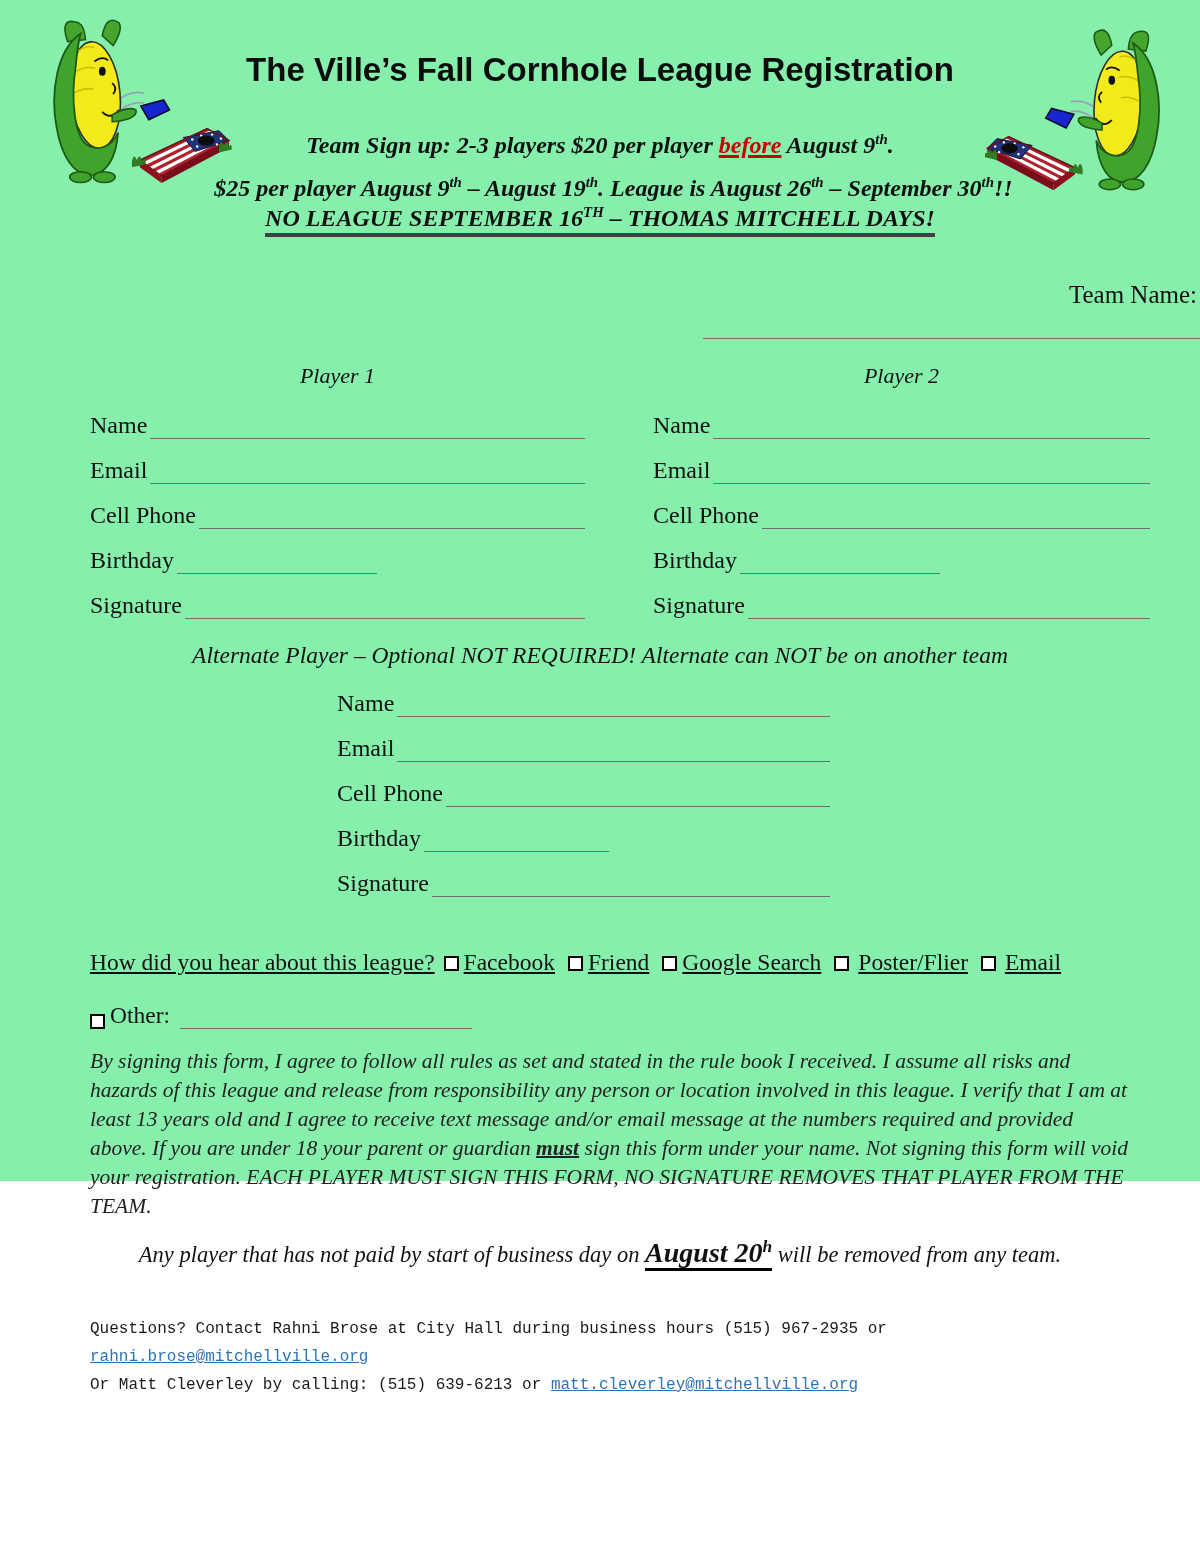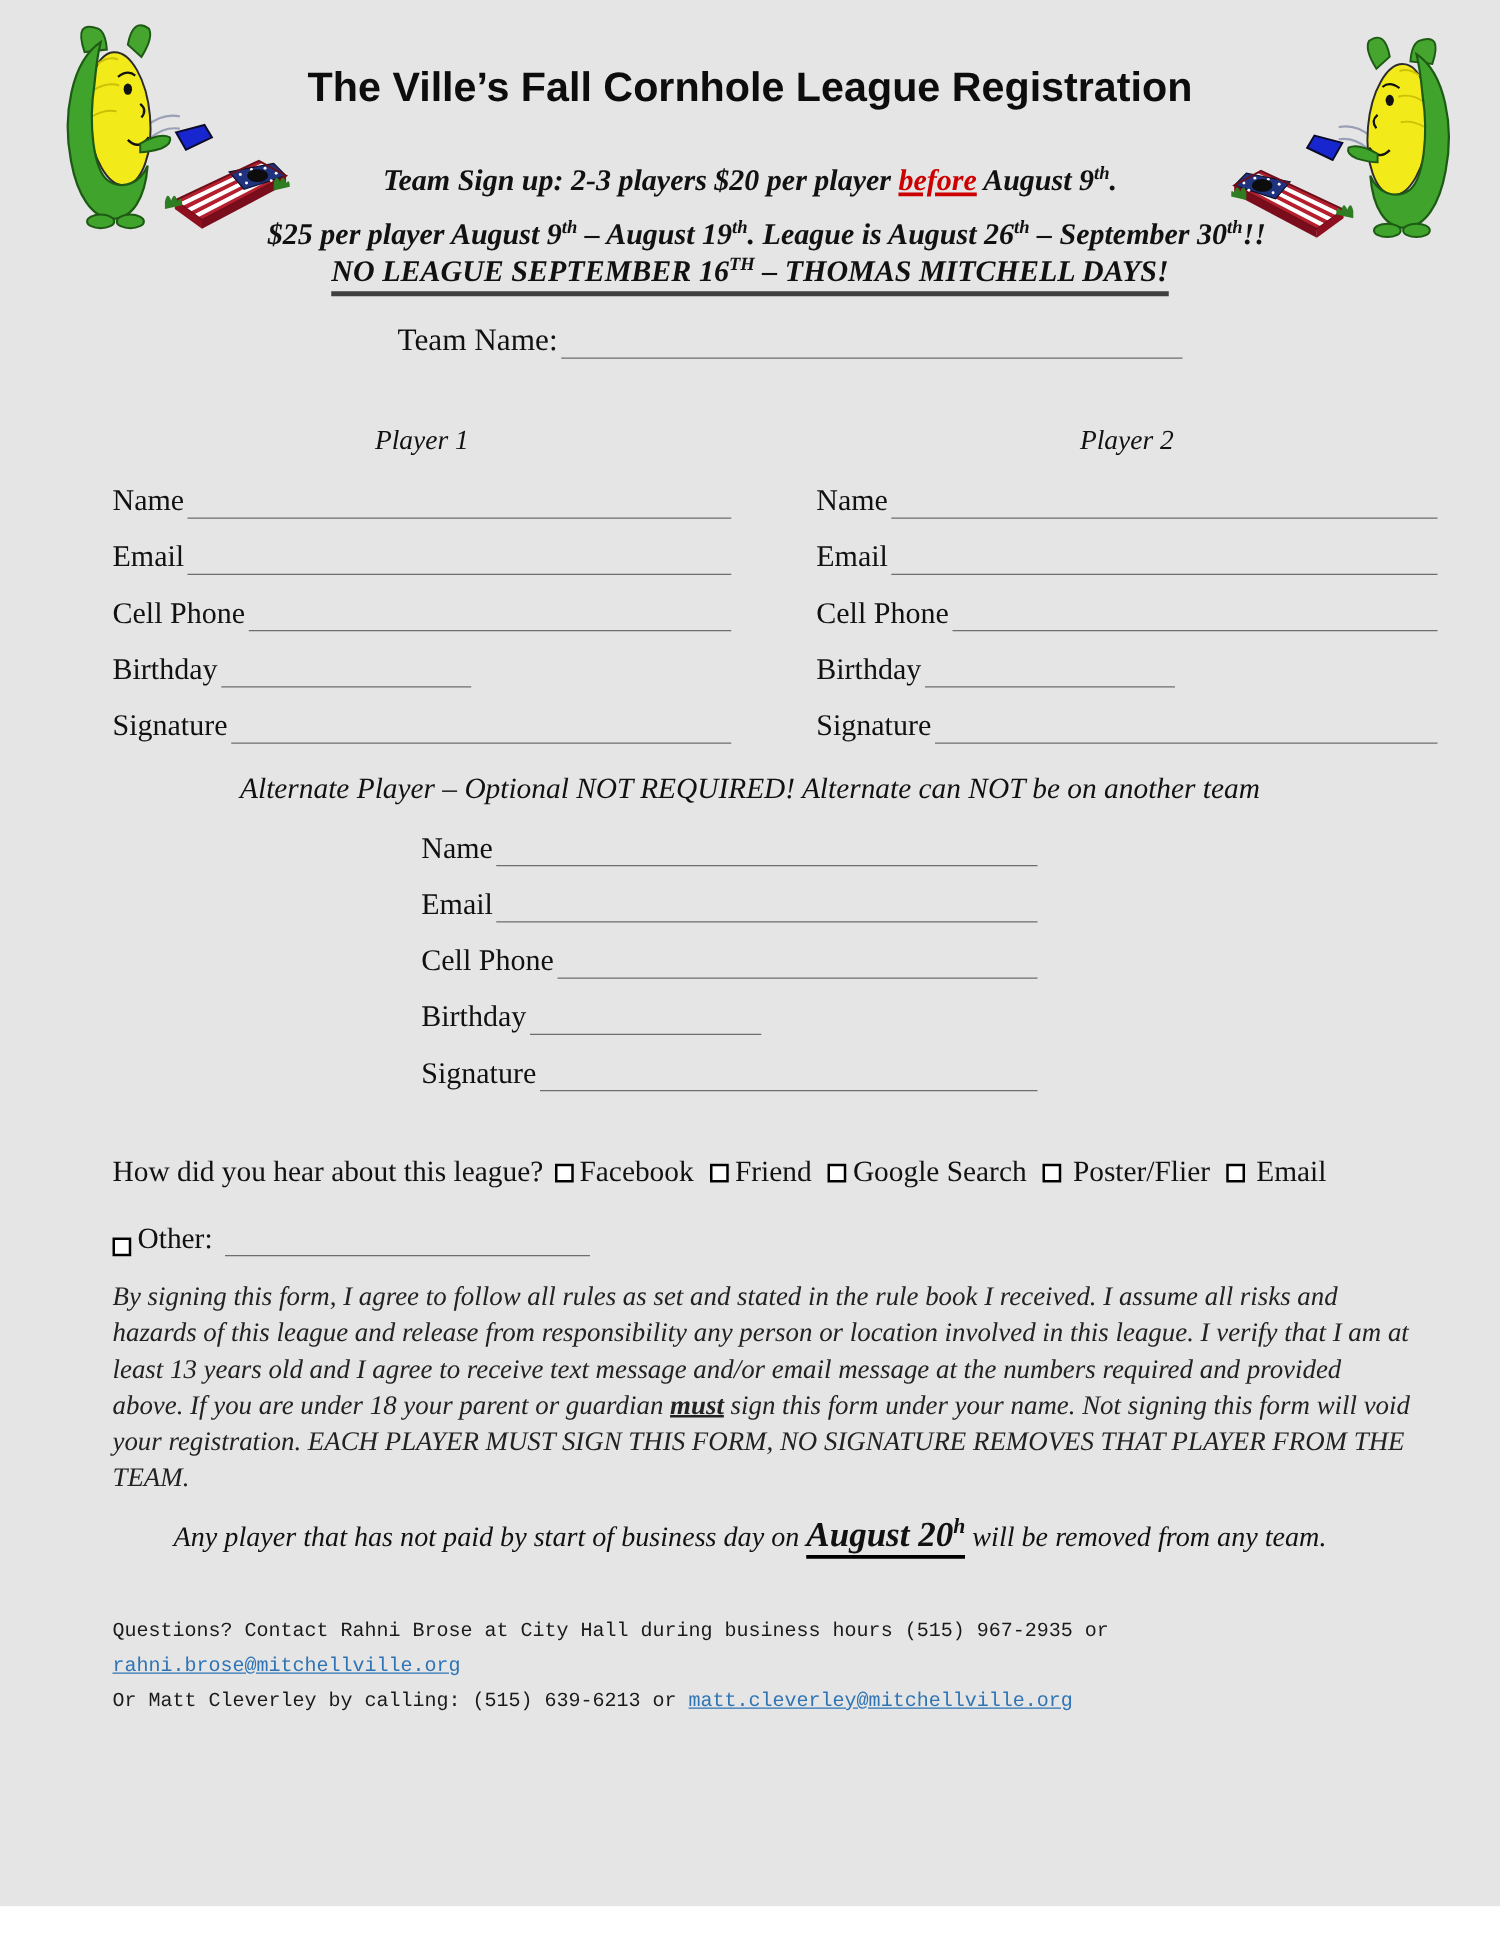--- a/index.html
+++ b/index.html
@@ -1,21 +1,21 @@
 <!DOCTYPE html>
 <html><head>
 <meta charset="utf-8">
 <style>
   * { margin:0; padding:0; box-sizing:border-box; }
   html,body { background:#ffffff; }
   body {
     width:1200px; height:1553px; position:relative; overflow:hidden;
     font-family:"Liberation Serif","DejaVu Serif",serif; color:#111;
   }
-  .page { position:relative; width:1200px; height:1525px; background:#e5e5e5; }
+  .page { position:relative; width:1200px; height:1181px; background:#86efac; }
 
   
   .mascot { position:absolute; }
   .mascot.left  { top:10px; left:22px;  width:210px; height:178px; }
   .mascot.right { top:20px; left:985px; width:205px; height:175px; }
   .mascot.right svg { transform:scaleX(-1); }
 
   
   .title {
     padding-top:50px; text-align:center;
@@ -24,21 +24,21 @@
   }
   .subline { text-align:center; font-style:italic; font-weight:700; font-size:24px; line-height:27px; }
   .sub1 { margin-top:42px; }
   .sub2 { margin-top:16px;padding-left:27px; }
   .sub3 { margin-top:3px; }
   .sub3 .ul-wrap { display:inline-block; border-bottom:4px solid #404040; padding-bottom:1px; }
   .red-ul { color:#cc0000; text-decoration:underline; text-decoration-thickness:2.5px; }
   sup { font-size:0.62em; line-height:0; }
 
   
-  .team-row { margin-top:20px; padding-left:318px; display:flex; align-items:flex-end; height:30px; }
+  .team-row { margin-top:44px; padding-left:318px; display:flex; align-items:flex-end; height:30px;flex-direction:column; }
   .team-row .flabel { font-size:25px; }
   .team-row .fline { width:497px; flex:none; }
 
   
   .flabel { font-size:24px; white-space:nowrap; padding-right:3px; }
   .fline  { border-bottom:1.6px solid #6e6e6e; flex:1 1 auto; height:100%; }
   .fline.short { flex:0 0 200px; }
   .frow { display:flex; align-items:flex-end; height:30px; margin-bottom:15px; }
 
   
@@ -49,21 +49,21 @@
   
   .alt-heading { margin-top:8px; text-align:center; font-style:italic; font-size:23.5px; }
   .alt-block { width:493px; margin-left:337px; margin-top:18px; }
   .alt-block .fline.short { flex:0 0 185px; }
 
   
   .free-agent { margin-top:50px; text-align:center; font-style:italic; font-weight:700;
                 font-size:23.5px; line-height:32px; padding:0 80px; }
 
   
-  .hear { margin-top:50px; padding-left:90px; font-size:23.5px; line-height:30px; }
+  .hear { margin-top:50px; padding-left:90px; font-size:23.5px; line-height:30px;text-decoration:underline; }
   .cb { display:inline-block; width:15px; height:15px; border:2.6px solid #000;
         margin:0 5px 0 13px; vertical-align:-1px; background:#fff; }
   .other-row { margin-top:22px; padding-left:90px; font-size:23.5px; display:flex; align-items:flex-end; height:30px; }
   .other-row .cb { margin-left:0; }
   .other-row .fline { flex:0 0 292px; margin-left:10px; }
 
   
   .legal { margin:18px 72px 0 90px; font-style:italic; font-size:21.5px; line-height:29px; color:#222; }
   .legal .must { font-weight:700; text-decoration:underline; text-decoration-thickness:2px; }
 

